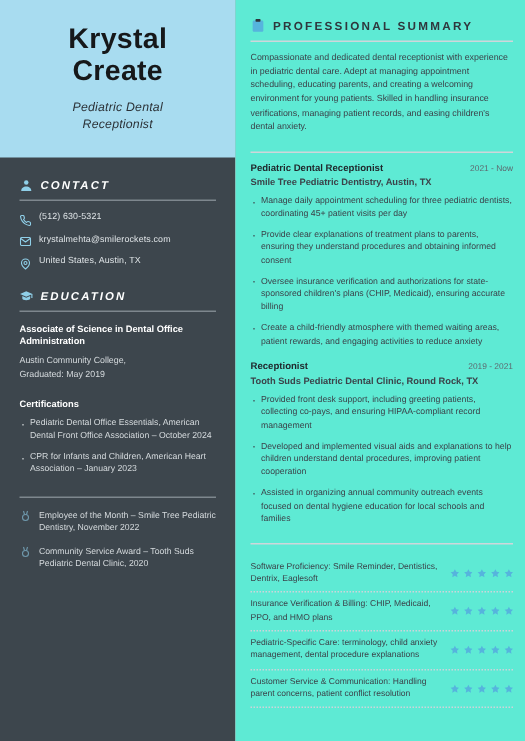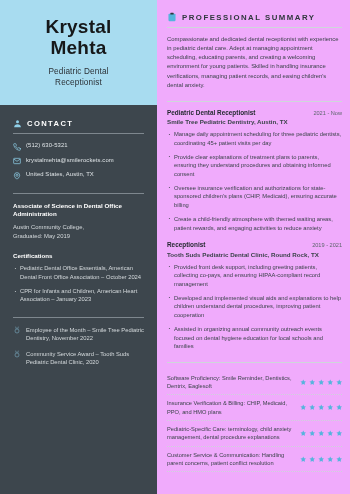--- a/index.html
+++ b/index.html
@@ -12,25 +12,25 @@
   .page { position: relative; width: 350px; height: 494px; display: flex; overflow: hidden; background:#fff;justify-content:flex-end; }
 
   
   .sidebar { width: 157px; height: 494px; background: #3d464d; display: flex; flex-direction: column; }
   .name-block {
     background: #a8dcf0;
     padding: 16px 10px 16px 10px;
     text-align: center;
   }
   .name-line { font-size: 19px; font-weight: 700; color: #16181a; line-height: 1.12; letter-spacing: .2px; }
-  .job-title { margin-top: 7px; font-size: 8.2px; color: #2b3136; line-height: 1.45; letter-spacing: .15px; }
+  .job-title { margin-top: 7px; font-size: 8.2px; color: #2b3136; line-height: 1.45; letter-spacing: .15px; font-style: italic; }
 
   .side-body { padding: 14px 13px 10px 13px; flex: 1; }
   .side-section { margin-bottom: 13px; }
-  .side-head { display: flex; align-items: center; gap: 5px; }
+  .side-head { display: flex; align-items: center; gap: 5px; font-style: italic; }
   .side-head .ico { width: 9px; height: 9px; flex: none; display: block; }
   .side-head .ico svg { display: block; width: 9px; height: 9px; }
   .side-title {
     font-size: 7.6px; font-weight: 700; color: #ffffff;
     letter-spacing: 1.4px; text-transform: uppercase;
   }
   .side-rule { height: 1px; background: #7e878e; margin: 5px 0 8px 0; }
 
   .contact-row { display: flex; align-items: flex-start; gap: 5px; margin-bottom: 6px; }
   .contact-row .ico { width: 8px; height: 8px; flex: none; margin-top: .5px; }
@@ -50,21 +50,21 @@
     content: "·"; position: absolute; left: 1px; top: -1px;
     font-size: 8px; color: #d5dadd;
   }
 
   .award-row { display: flex; align-items: flex-start; gap: 5px; margin-bottom: 7px; }
   .award-row .ico { width: 8px; height: 8px; flex: none; margin-top: .5px; }
   .award-row .ico svg { display: block; width: 8px; height: 8px; }
   .award-txt { font-size: 5.8px; color: #d5dadd; line-height: 1.45; }
 
   
-  .main { width: 193px; height: 494px; background: #f0abfc; padding: 12px 8px 8px 10px; overflow: hidden; }
+  .main { width: 193px; height: 494px; background: #5eead4; padding: 12px 8px 8px 10px; overflow: hidden; }
   .main-section { margin-bottom: 11px; }
   .main-head { display: flex; align-items: center; gap: 5px; }
   .main-head .ico { width: 10px; height: 10px; flex: none; }
   .main-head .ico svg { display: block; width: 10px; height: 10px; }
   .main-title {
     font-size: 7.8px; font-weight: 700; color: #2f373d;
     letter-spacing: 1.5px; text-transform: uppercase;
   }
   .main-rule { height: 1px; background: #cfd6da; margin: 5px 0 7px 0; }
 
@@ -98,21 +98,21 @@
 </style>
 </head>
 <body>
 
 <div class="page">
 
   <aside class="sidebar">
 
     <div class="name-block">
       <div class="name-line">Krystal</div>
-      <div class="name-line">Mehta</div>
+      <div class="name-line">Create</div>
       <div class="job-title">
         <div>Pediatric Dental</div>
         <div>Receptionist</div>
       </div>
     </div>
 
     <div class="side-body">
 
       <section class="side-section">
         <div class="side-head">
@@ -150,20 +150,29 @@
             <svg viewBox="0 0 24 24" fill="none" stroke="#8fcfe8" stroke-width="2.2" stroke-linejoin="round">
                 <path d="M12 22s8-6.2 8-12a8 8 0 1 0-16 0c0 5.8 8 12 8 12z"></path>
                 <circle cx="12" cy="10" r="3"></circle>
               </svg>
           </span>
           <span class="contact-txt">United States, Austin, TX</span>
         </div>
       </section>
 
       <section class="side-section">
+        <div class="side-head">
+          <span class="ico">
+            <svg viewBox="0 0 24 24" fill="#8fcfe8">
+                <path d="M12 3L1 8l11 5 9-4.1V15h2V8L12 3z"></path>
+                <path d="M5 11.5V16c0 1.7 3.1 3 7 3s7-1.3 7-3v-4.5l-7 3.2-7-3.2z"></path>
+              </svg>
+          </span>
+          <span class="side-title">Education</span>
+        </div>
         <div class="side-rule"></div>
 
         <div class="edu-degree">Associate of Science in Dental Office Administration</div>
         <div class="edu-school">
           <div>Austin Community College,</div>
           <div>Graduated: May 2019</div>
         </div>
 
         <div class="cert-head">Certifications</div>
         <ul class="cert-list">

